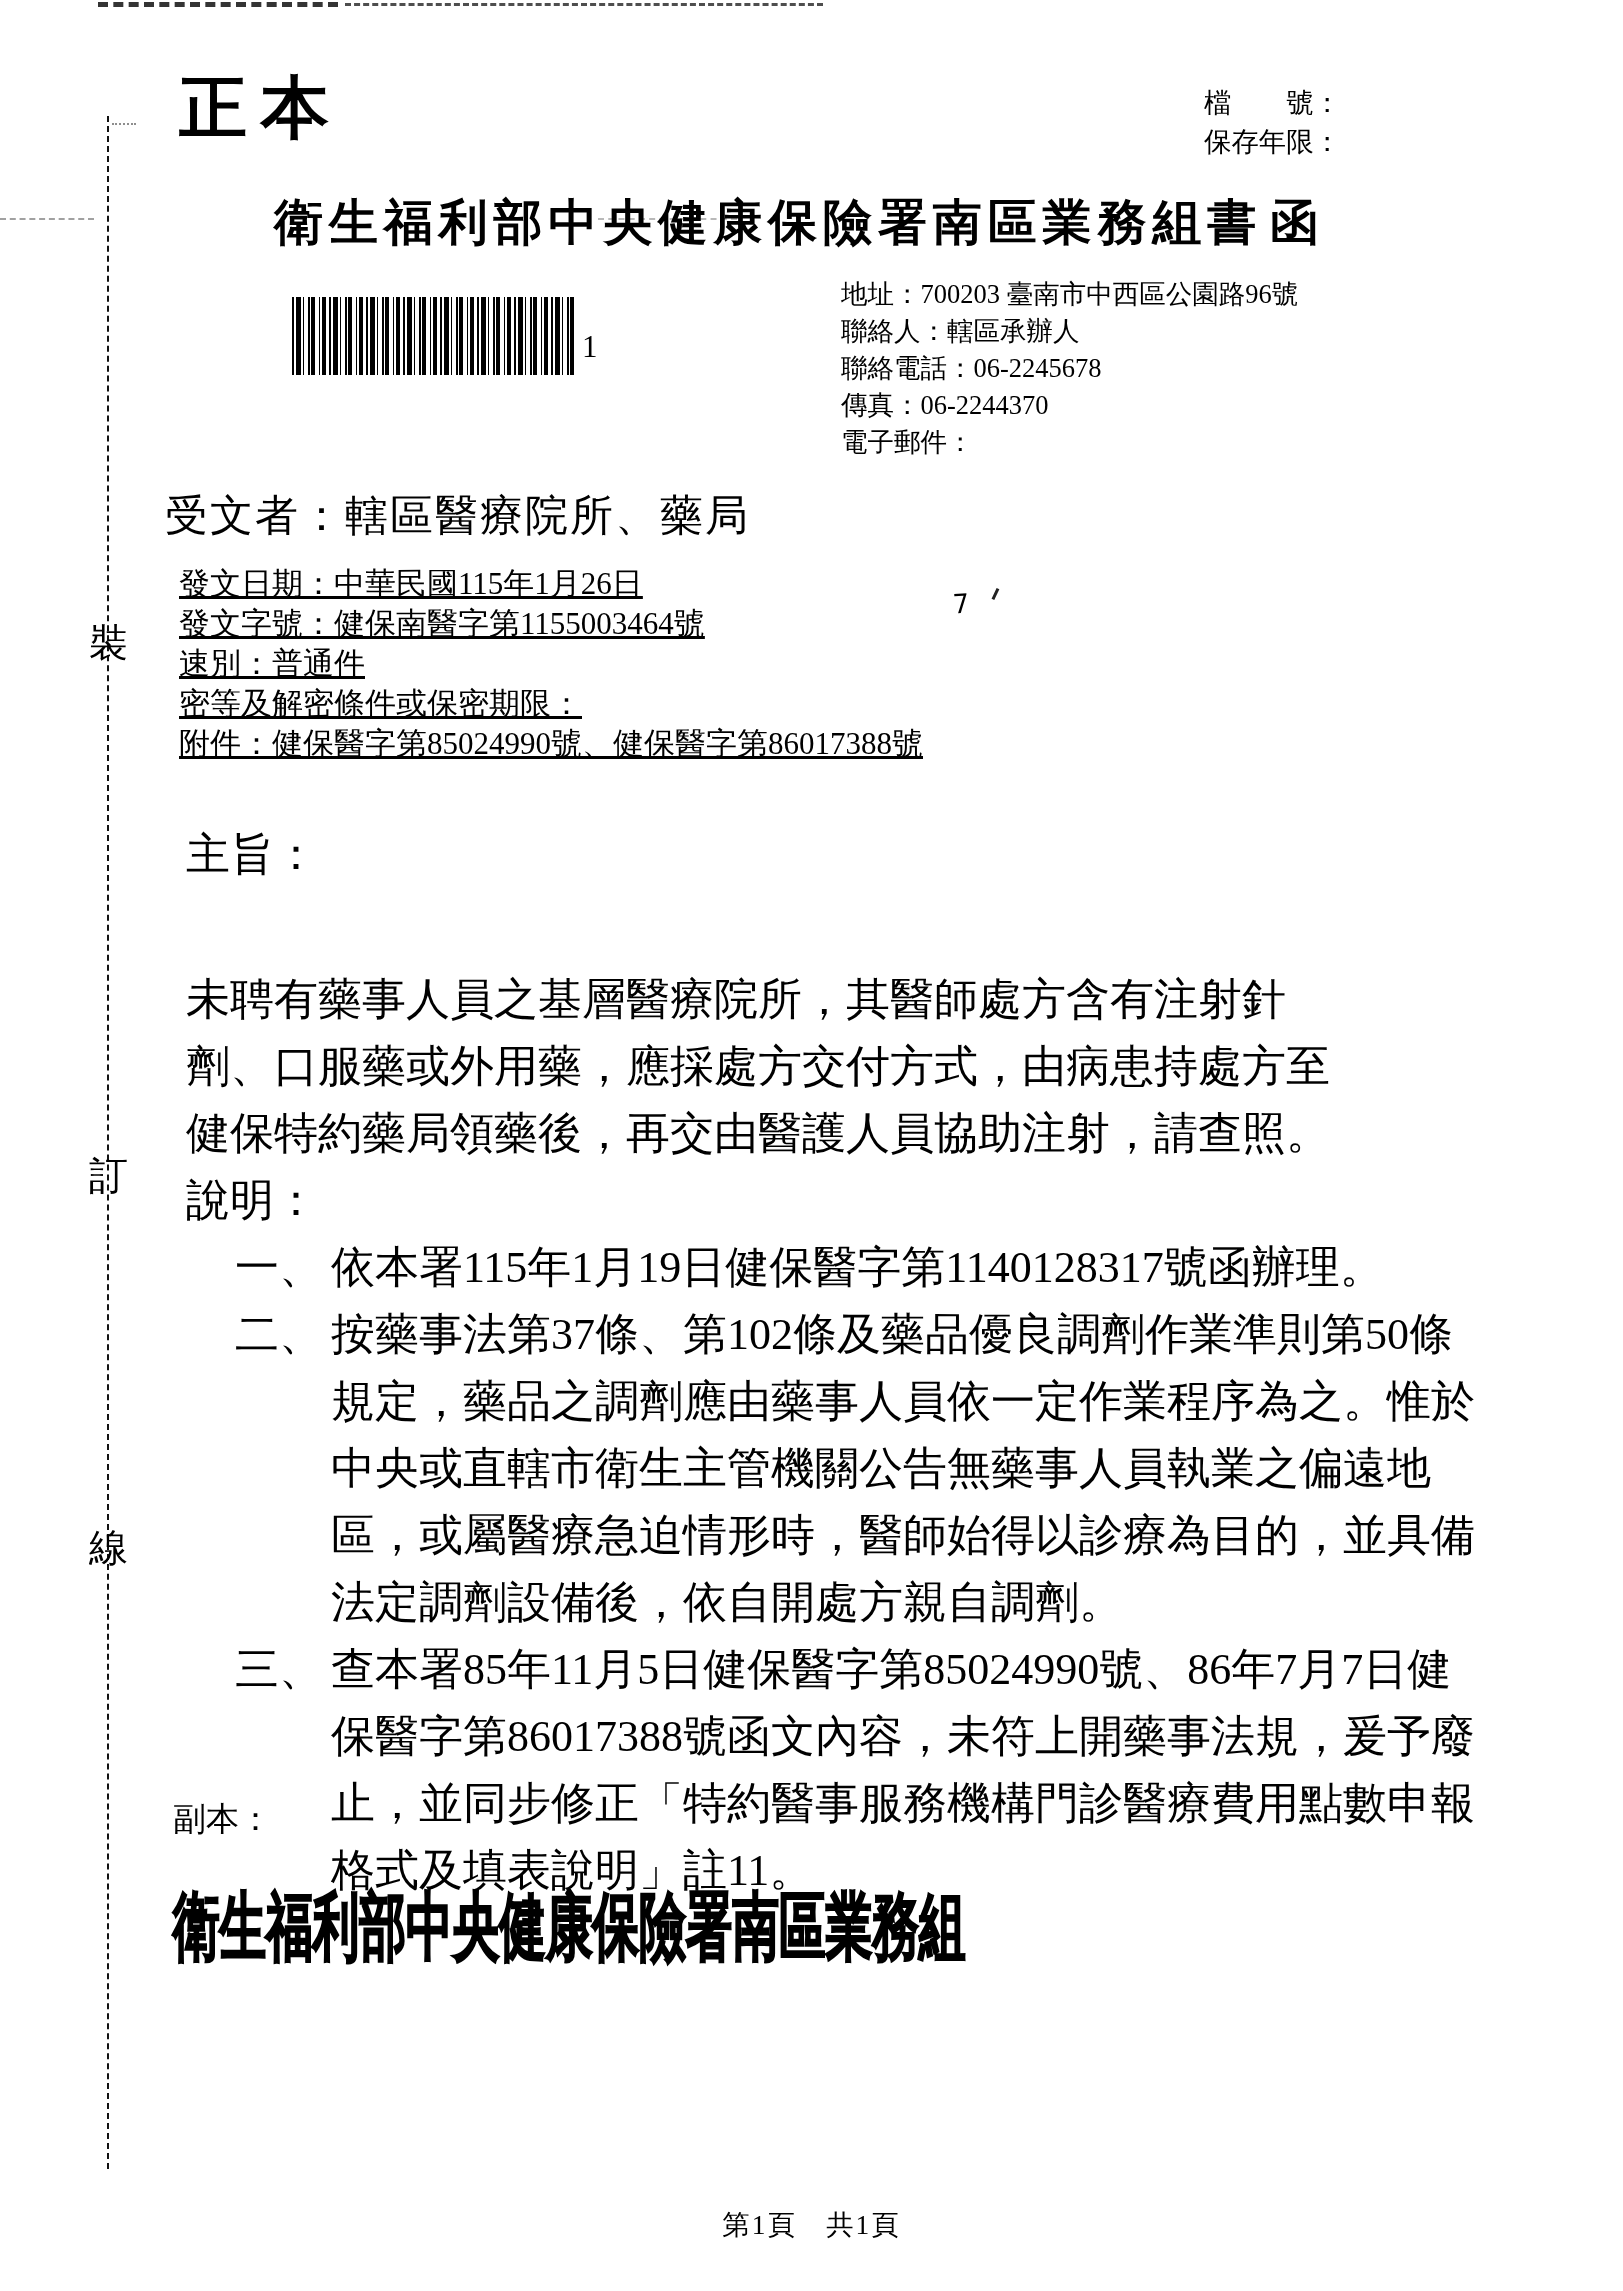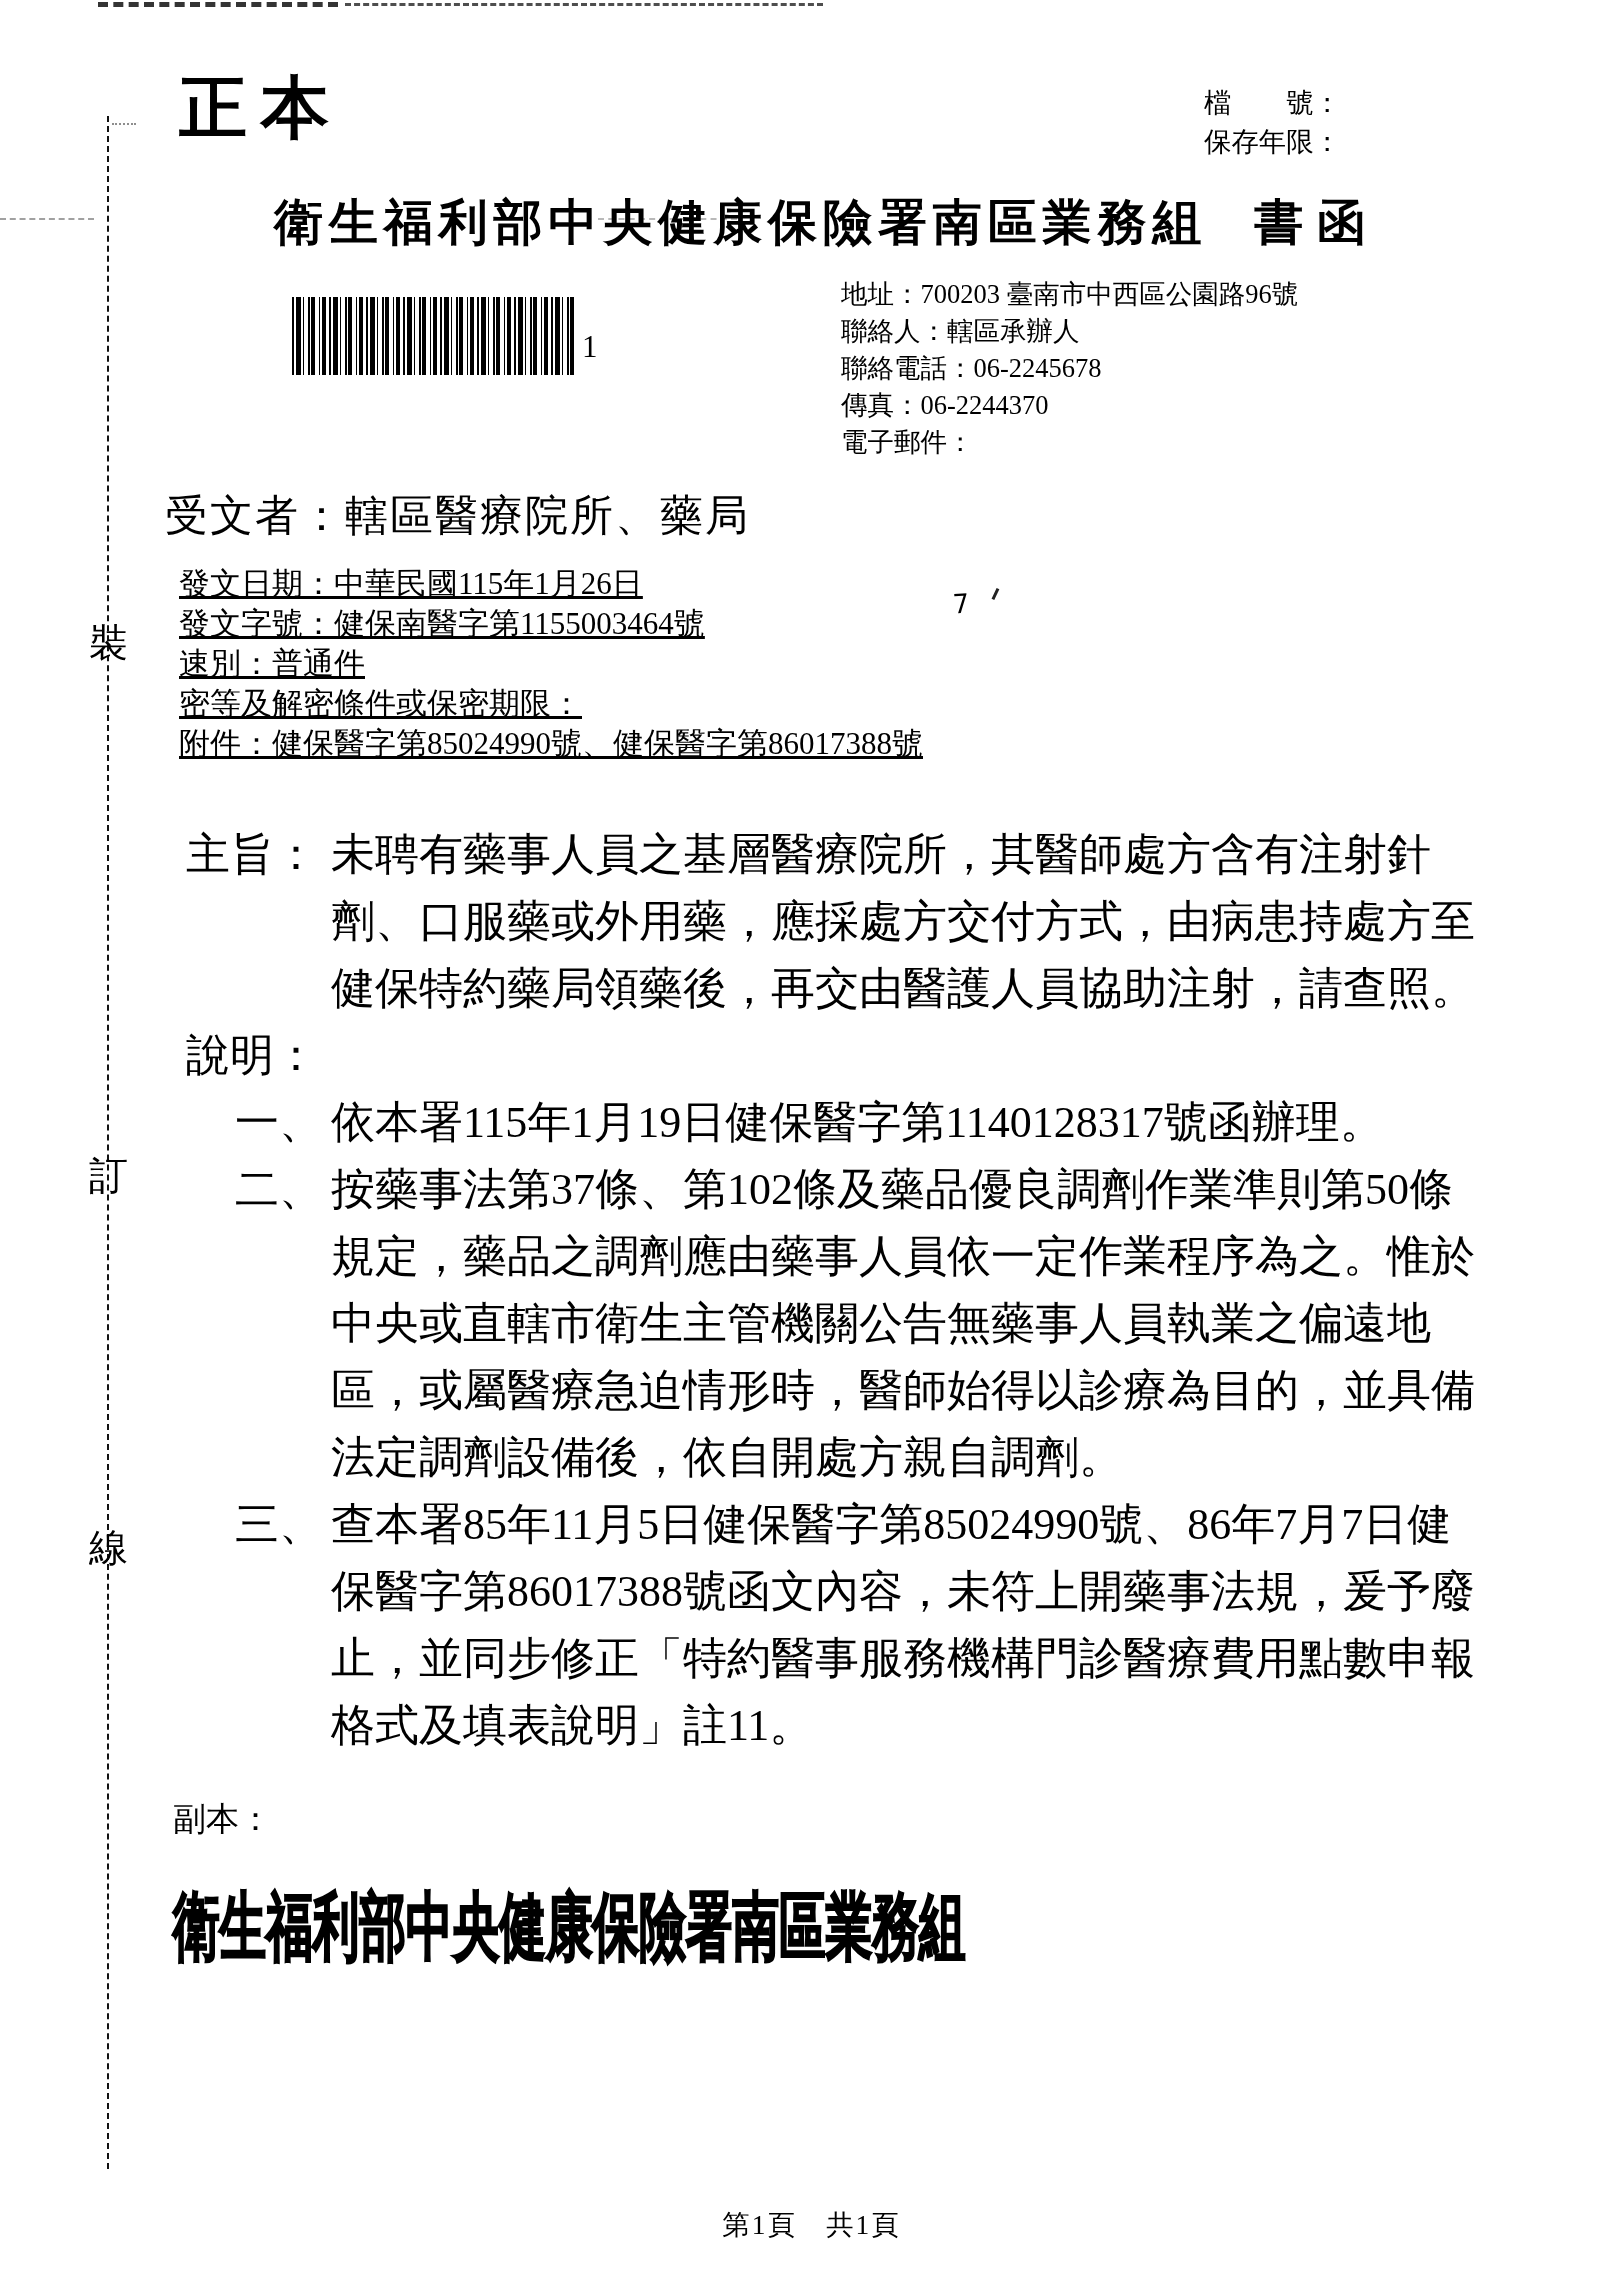--- a/index.html
+++ b/index.html
@@ -28,21 +28,21 @@
   .binding-char{width:47px;left:85px;text-align:center;font-size:39px;letter-spacing:0;}
   .bind-zhuang{top:616px;}
   .bind-ding{top:1149px;}
   .bind-xian{top:1521px;}
 
   
   .copy-type{left:179px;top:74px;font-size:68px;font-weight:bold;letter-spacing:13.7px;line-height:1;}
   .file-block{left:1204px;top:84px;font-size:27.4px;line-height:39px;white-space:nowrap;}
   .org-title-row{left:274px;top:190px;font-size:49px;font-weight:600;white-space:nowrap;display:flex;}
   .org-title-main{letter-spacing:5.9px;}
-  .doc-kind{margin-left:47px;letter-spacing:13.7px;}
+  .doc-kind{letter-spacing:13.7px;}
 
   
   .barcode{
     left:292px;top:297px;width:282px;height:78px;
     background:repeating-linear-gradient(90deg,
       #000 0 2px,#fff 2px 3.9px,#000 3.9px 8.8px,#fff 8.8px 10.8px,
       #000 10.8px 11.8px,#fff 11.8px 15.7px,#000 15.7px 17.6px,#fff 17.6px 18.6px,
       #000 18.6px 23.5px,#fff 23.5px 27.4px,#000 27.4px 28px,#fff 28px 30px,
       #000 30px 34px,#fff 34px 37px);
   }
@@ -50,21 +50,21 @@
 
   
   .contact{left:841px;top:276px;font-size:26.5px;line-height:37px;white-space:nowrap;}
 
   
   .recipient{left:165px;top:487px;font-size:43px;letter-spacing:2px;white-space:nowrap;}
   .meta{left:179px;top:564px;font-size:31px;line-height:40px;white-space:nowrap;text-decoration:underline;}
 
   
   .body-block{left:186px;top:821px;width:1284px;font-size:44px;line-height:67px;}
-  .hang-row{display:flex;}
+  .hang-row{display:flex;flex-direction:column;}
   .hang-label{flex:0 0 145px;white-space:nowrap;}
   .hang-lines{flex:1 1 auto;}
   .hang-lines div{white-space:nowrap;}
   .expl-label{white-space:nowrap;}
   .item-row{display:flex;padding-left:49px;}
   .item-num{flex:0 0 96px;white-space:nowrap;}
 
   
   .distribution{left:173px;top:1794px;font-size:33px;line-height:51px;white-space:nowrap;}
   .stamp{

